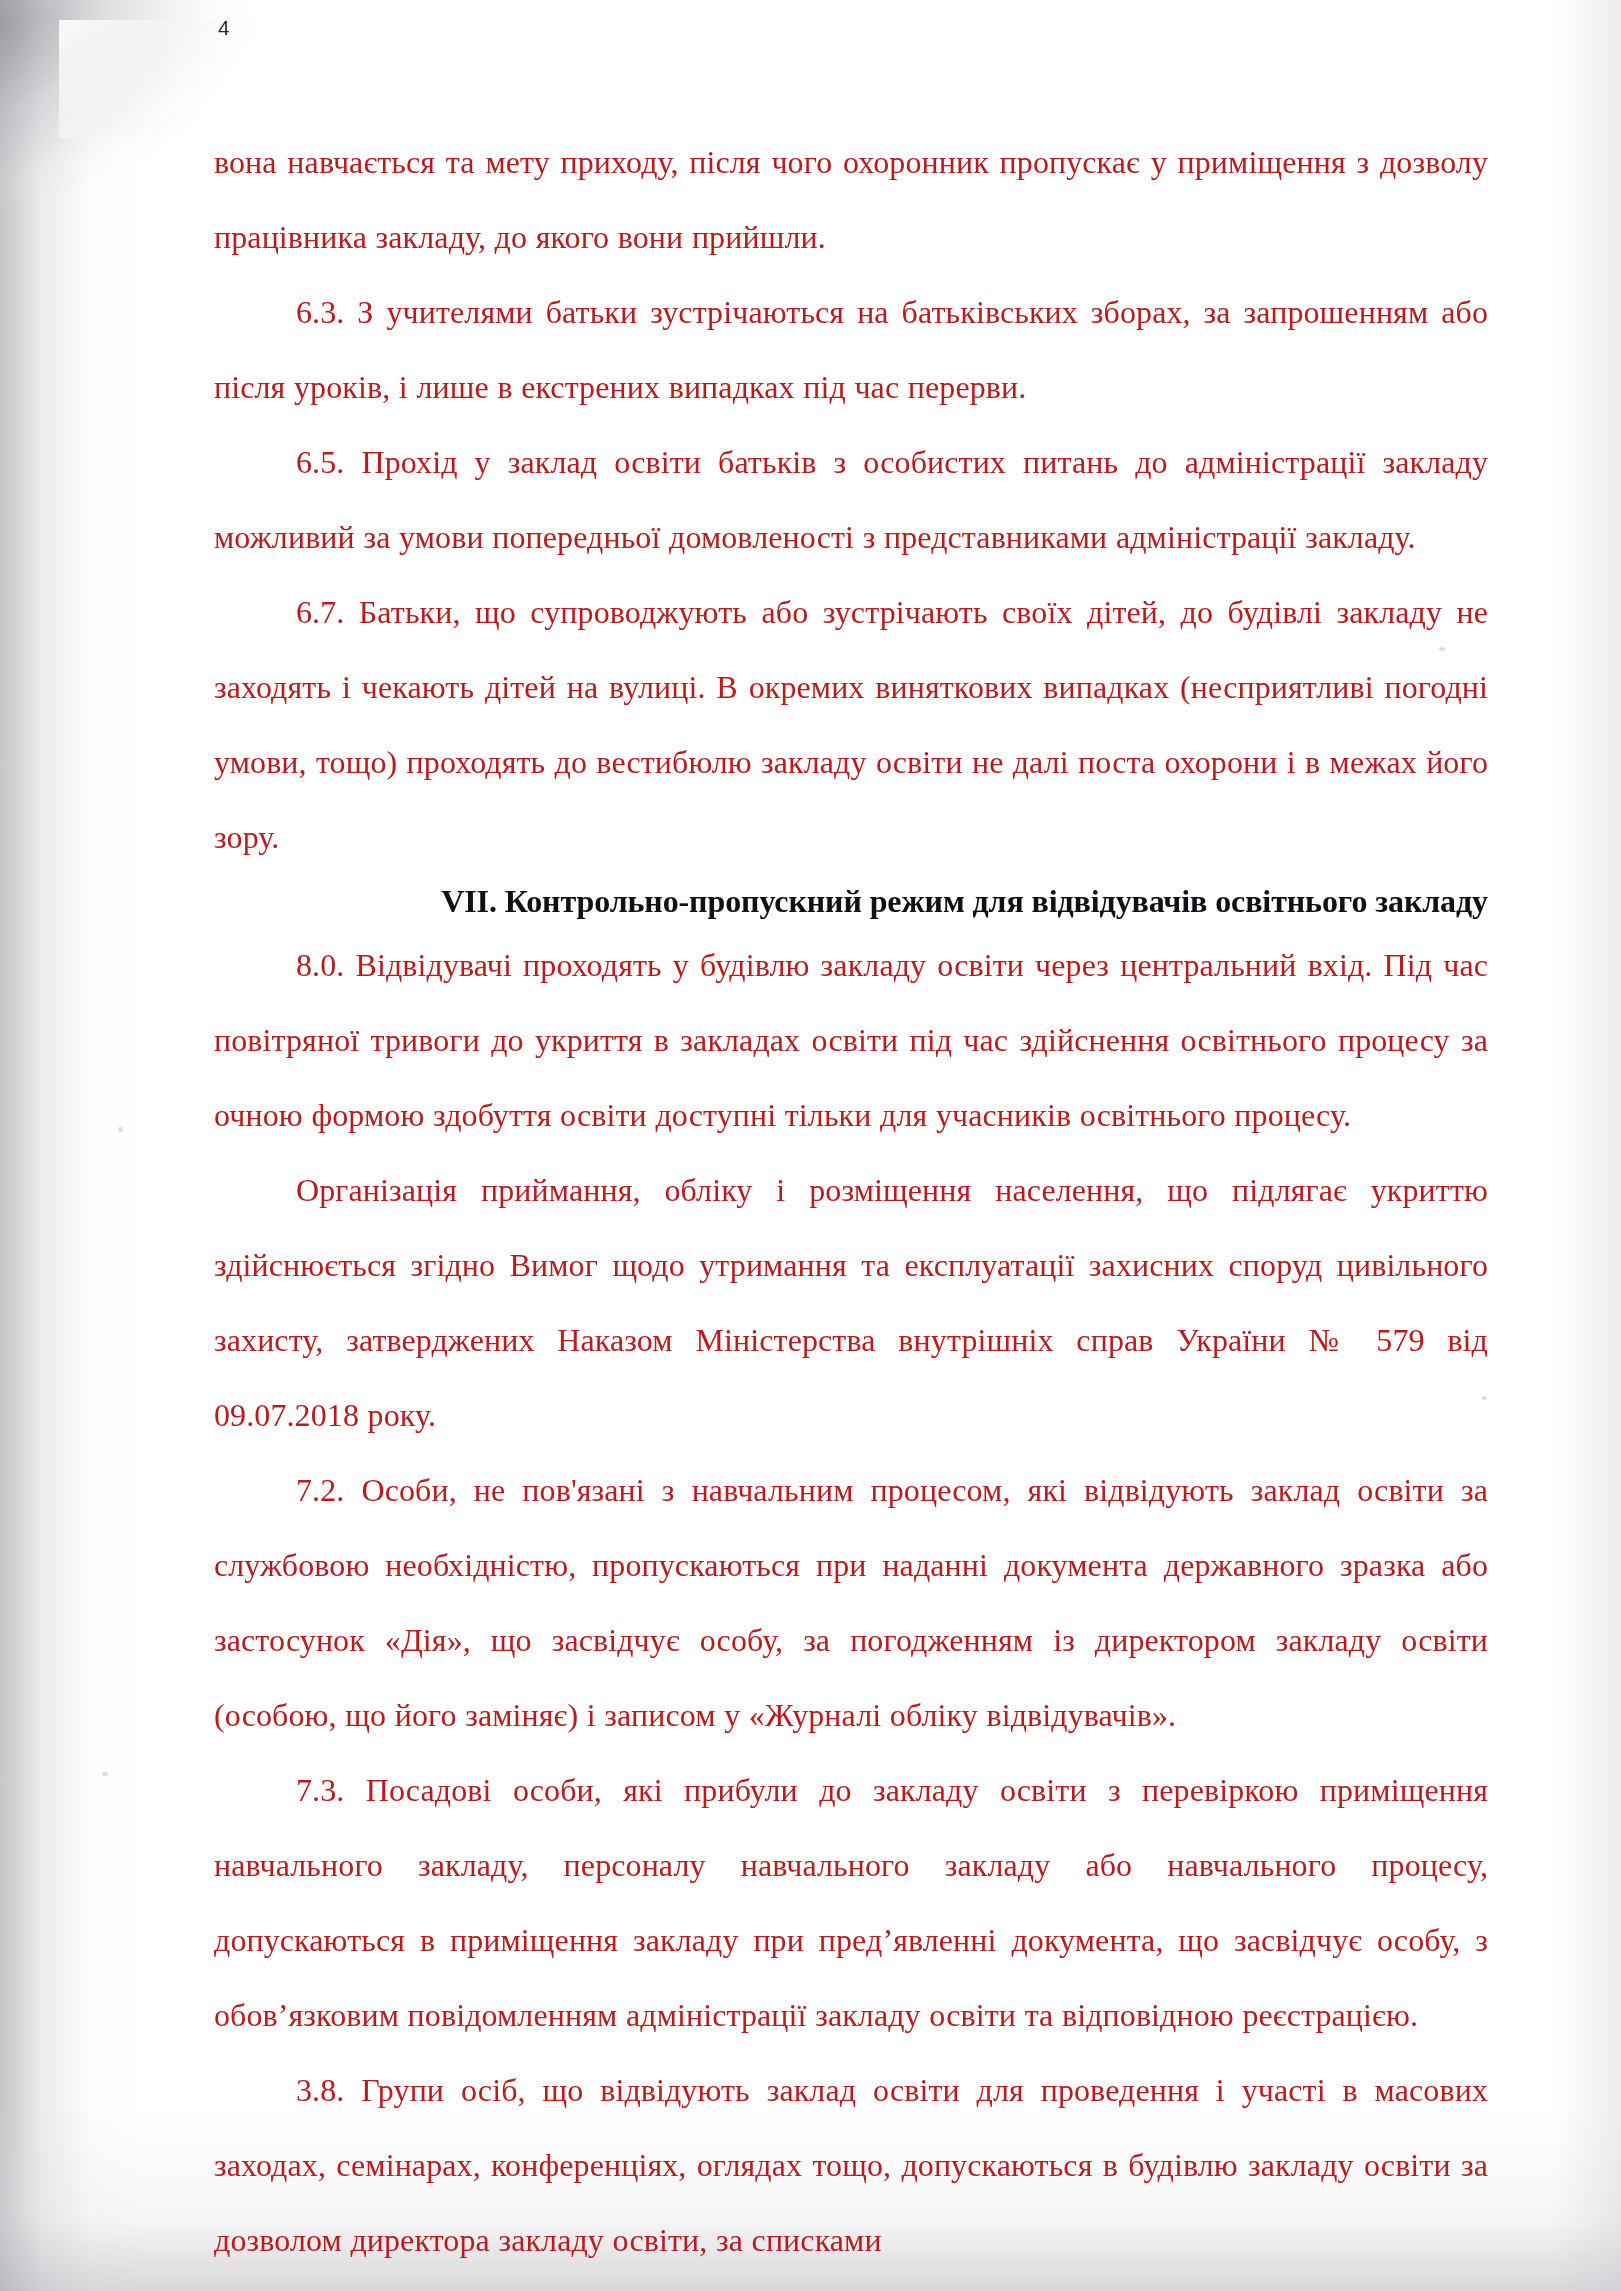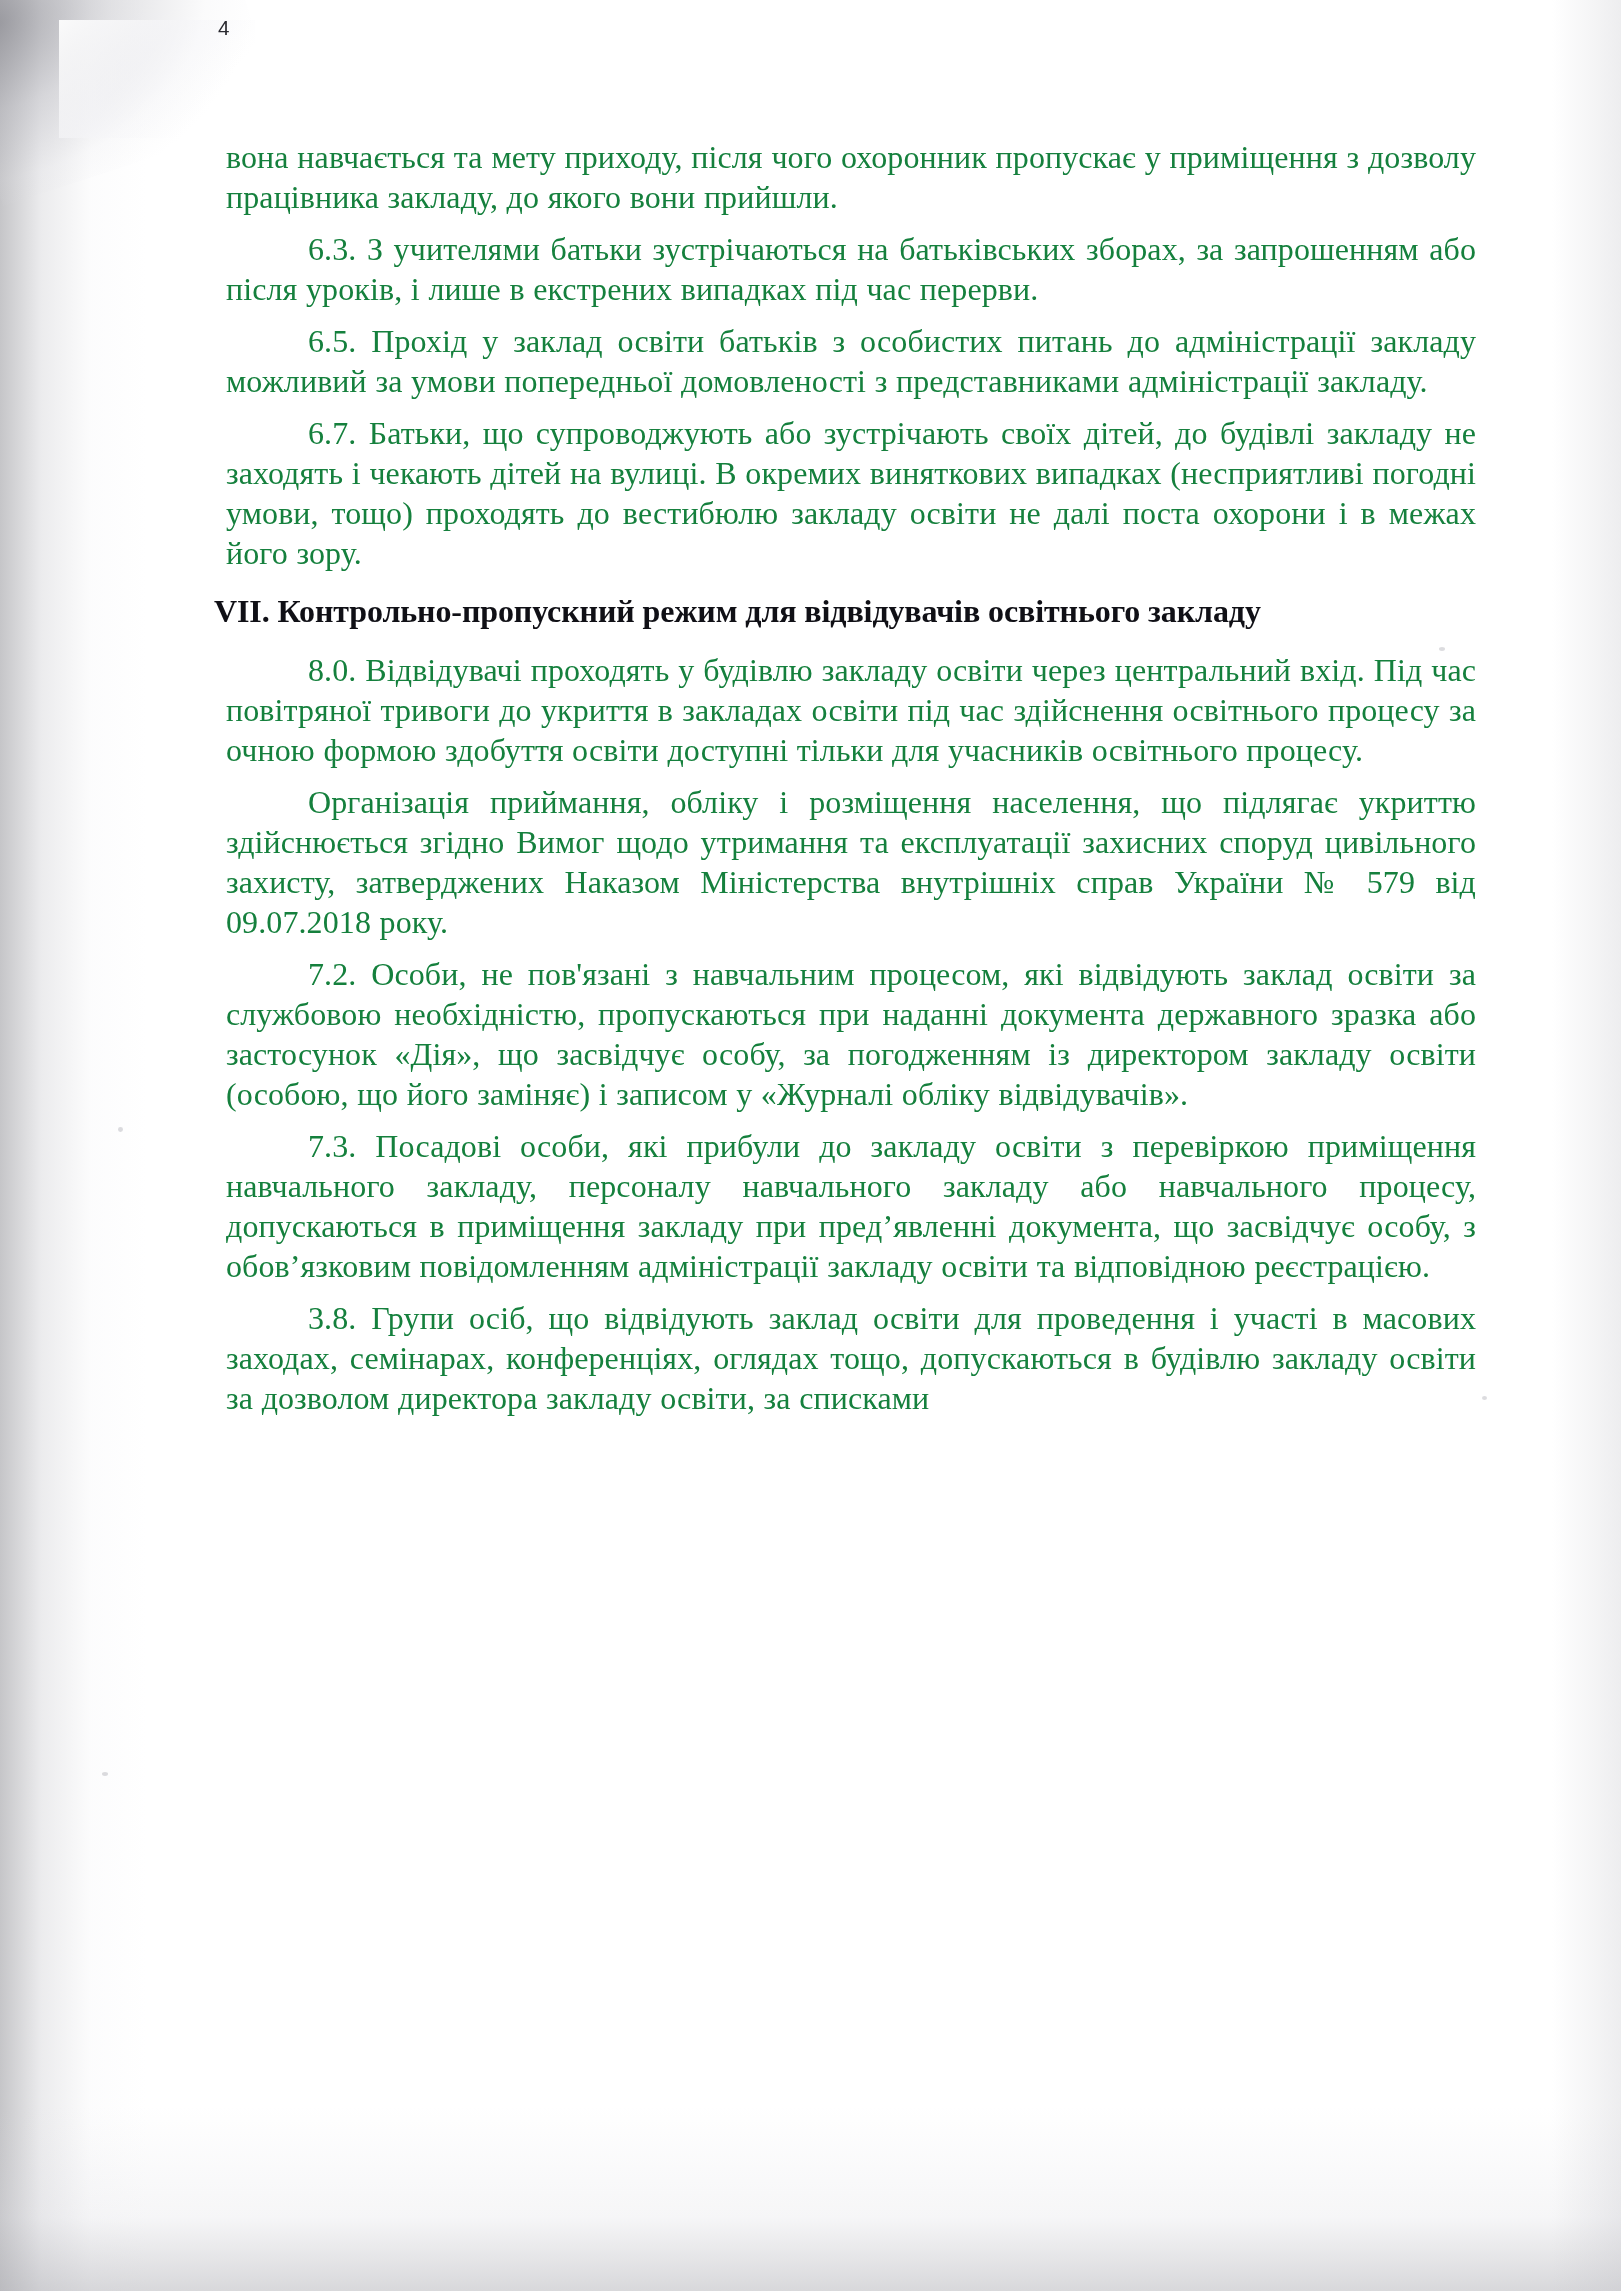--- a/index.html
+++ b/index.html
@@ -92,41 +92,41 @@
 
   
   .text-body {
     position: absolute;
     left: 214px;
     top: 125px;
     width: 1274px;
   }
 
   p.para {
-    margin: 12px;
+    margin: 0;
     font-size: 32px;
-    line-height: 40px;
+    line-height: 75px;
     text-align: justify;
     text-justify: inter-word;
     text-indent: 82px;
-    color: #15803d;
+    color: #b91c1c;
     letter-spacing: 0.1px;
     word-spacing: 0.5px;
   }
 
   p.para.no-indent {
     text-indent: 0;
   }
 
   h2.section-heading {
     margin: 0;
     font-size: 32px;
     line-height: 53px;
     font-weight: bold;
-    text-align: left;
+    text-align: right;
     text-indent: 0;
     color: #101016;
     letter-spacing: -0.1px;
   }
 </style>
 </head>
 <body>
 
 <div class="page">
 

